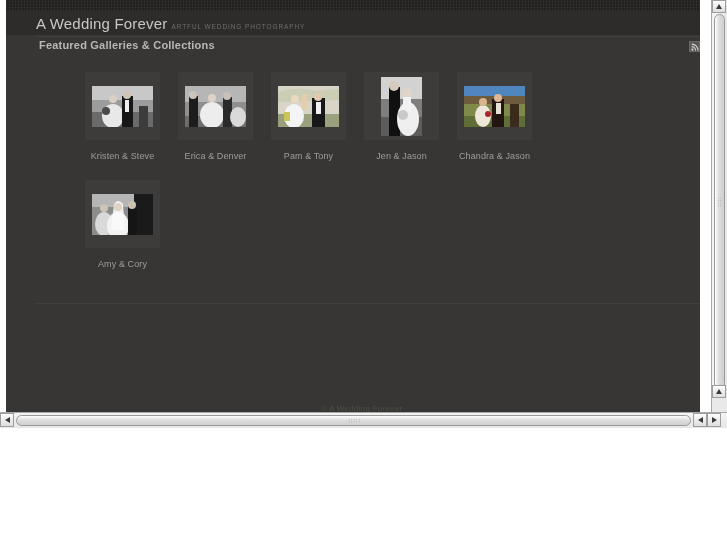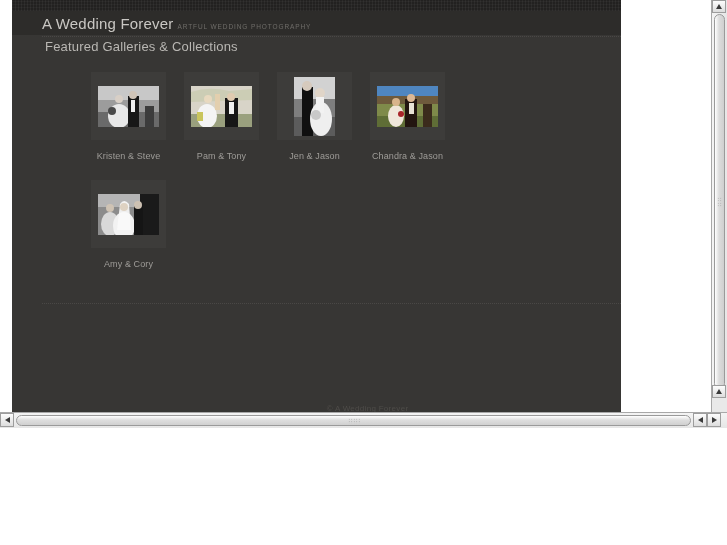--- a/index.html
+++ b/index.html
@@ -11,23 +11,23 @@
   #screen {
     position: relative;
     width: 727px;
     height: 545px;
     overflow: hidden;
     background: #ffffff;
   }
   
   #viewport {
     position: absolute;
-    left: 12px;
+    left: 6px;
     top: 0;
-    width: 609px;
+    width: 694px;
     height: 412px;
     background: #373634;
     overflow: hidden;
   }
   #page-texture-top {
     position: absolute;
     left: 0; top: 0;
     width: 711px; height: 11px;
     background: #222120;
     background-image:
@@ -75,22 +75,23 @@
   }
   #rule-top { left: 30px; top: 36px; width: 663px; }
   #rule-bottom { left: 30px; top: 303px; width: 663px; }
 
   
   #section-title {
     position: absolute;
     left: 33px;
     top: 39px;
     color: #b9b7b3;
-    font-size: 13px;
+    font-size: 11px;
     letter-spacing: 0.2px;
+    font-weight: bold;
   }
   #feed-button {
     position: absolute;
     left: 683px;
     top: 41px;
     width: 11px;
     height: 11px;
     background: #595754;
     border: 1px solid #6b6966;
     box-sizing: border-box;
@@ -303,20 +304,39 @@
                 <rect x="33" y="14" width="4" height="12" fill="#efefef"></rect>
                 <circle cx="14" cy="25" r="4" fill="#4a4a4a"></circle>
                 <rect x="47" y="20" width="9" height="21" fill="#3c3c3c"></rect>
               </svg>
             </div>
           </div>
           <div class="gallery-label">Kristen &amp; Steve</div>
         </div>
 
 
+        <div class="gallery-item">
+          <div class="thumb-tile">
+            <div class="thumb-photo">
+              <svg class="ph" viewBox="0 0 61 41" preserveAspectRatio="none" aria-hidden="true">
+                <rect width="61" height="41" fill="#8f8f8f"></rect>
+                <rect y="0" width="61" height="16" fill="#b6b6b6"></rect>
+                <rect y="30" width="61" height="11" fill="#6d6d6d"></rect>
+                <rect x="4" y="10" width="9" height="31" fill="#1d1d1d"></rect>
+                <circle cx="8" cy="9" r="4" fill="#cdc3b8"></circle>
+                <ellipse cx="27" cy="29" rx="12" ry="13" fill="#ededed"></ellipse>
+                <circle cx="27" cy="12" r="4" fill="#ded3c6"></circle>
+                <rect x="38" y="11" width="9" height="30" fill="#2a2a2a"></rect>
+                <circle cx="42" cy="10" r="4" fill="#cbc0b4"></circle>
+                <ellipse cx="53" cy="31" rx="8" ry="10" fill="#d9d9d9"></ellipse>
+              </svg>
+            </div>
+          </div>
+          <div class="gallery-label">Erica &amp; Denver</div>
+        </div>
 
         <div class="gallery-item">
           <div class="thumb-tile">
             <div class="thumb-photo">
               <svg class="ph" viewBox="0 0 61 41" preserveAspectRatio="none" aria-hidden="true">
                 <rect width="61" height="41" fill="#d8d4c8"></rect>
                 <rect y="28" width="61" height="13" fill="#9aa07e"></rect>
                 <path d="M0 6 Q18 0 38 5 L61 3 L61 14 L0 16 Z" fill="#c3c7a6" opacity="0.55"></path>
                 <ellipse cx="16" cy="30" rx="10" ry="12" fill="#f4f4f4"></ellipse>
                 <circle cx="17" cy="13" r="4" fill="#e8d9bf"></circle>

